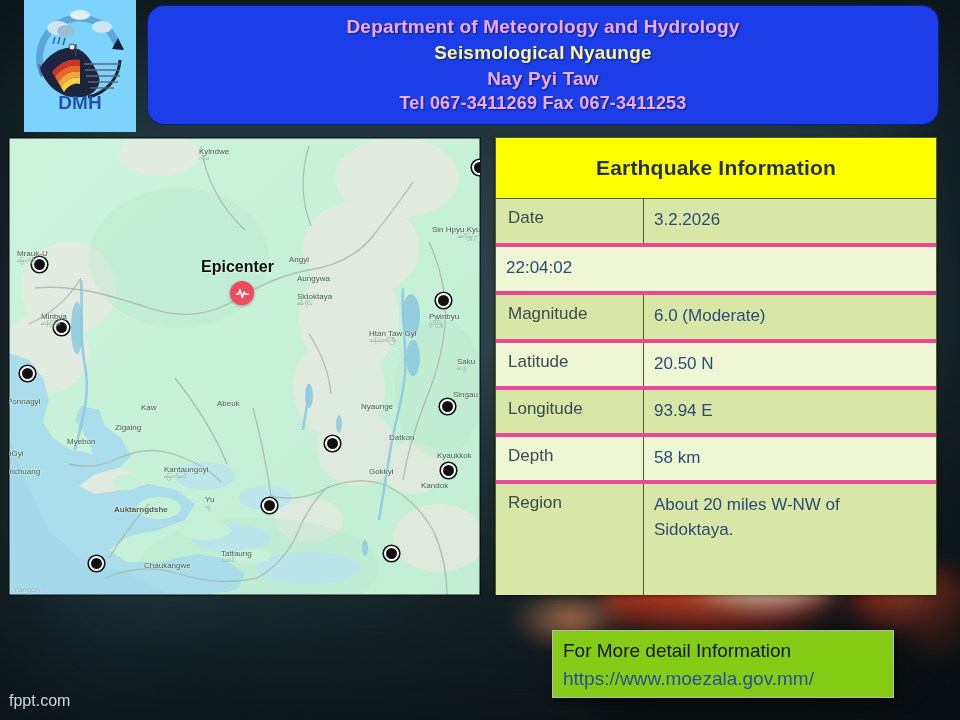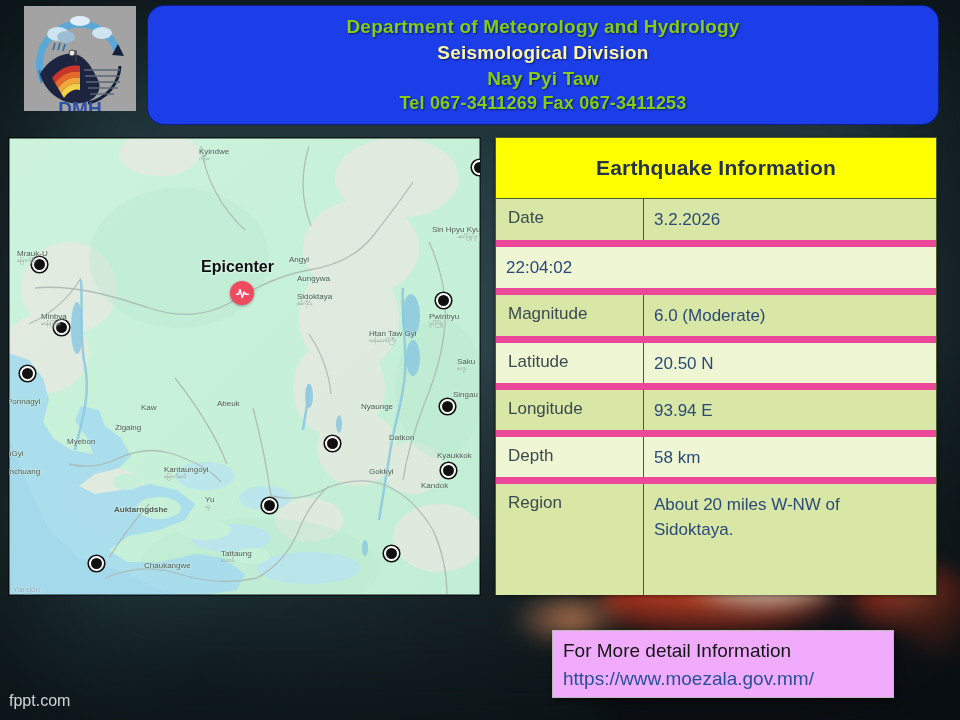--- a/index.html
+++ b/index.html
@@ -32,34 +32,34 @@
   #backdrop .b6{left:600px;top:600px;width:380px;height:130px;
     background:linear-gradient(180deg, rgba(20,18,22,.25) 0%, rgba(14,16,20,.88) 60%, rgba(10,12,16,.96) 100%);
     filter:blur(14px);border-radius:0;}
   #backdrop .vign{position:absolute;inset:0;
     box-shadow:inset 0 0 120px 40px rgba(8,14,18,.85);}
 
   
   .header{position:absolute;left:0;top:0;width:960px;height:130px;z-index:3;}
 
   .logo-box{
-    position:absolute;left:24px;top:6px;width:112px;height:105px;
-    background:#a3a3a3;overflow:hidden;
+    position:absolute;left:24px;top:0;width:112px;height:132px;
+    background:#7dd3fc;overflow:hidden;
   }
   .logo-svg{position:absolute;left:4px;top:2px;}
 
   .banner{
     position:absolute;left:148px;top:6px;width:790px;height:118px;
     background:#1b3ee8;border-radius:16px;
     box-shadow:0 0 0 1px #0b1f86;
     display:flex;flex-direction:column;align-items:center;justify-content:center;
     gap:1px;
   }
   .banner .ln{
-    color:#84cc16;font-size:19px;font-weight:bold;letter-spacing:.2px;
+    color:#f0abfc;font-size:19px;font-weight:bold;letter-spacing:.2px;
     text-shadow:1px 1px 2px rgba(0,0,0,.55);line-height:1.32;
     font-family:"Liberation Sans", sans-serif;white-space:nowrap;
   }
   .banner .ln.accent{color:#fbf5a8;}
   .banner .ln.small{font-size:18px;}
 
   
   .map-wrap{
     position:absolute;left:9px;top:138px;width:471px;height:457px;z-index:3;
     overflow:hidden;background:#caf2dc;
@@ -101,21 +101,21 @@
   }
   .info-head{
     height:61px;background:#ffff00;border-bottom:1px solid #4d5b2e;
     display:flex;align-items:center;justify-content:center;box-sizing:border-box;
   }
   .info-head span{
     font-size:21px;font-weight:bold;color:#25324a;letter-spacing:.2px;
     font-family:"Liberation Sans", sans-serif;
   }
   .info-rows{display:flex;flex-direction:column;height:396px;}
-  .irow{display:flex;border-bottom:7px solid #ec4899;box-sizing:border-box;}
+  .irow{display:flex;border-bottom:4px solid #ec4899;box-sizing:border-box;}
   .irow:last-child{border-bottom:none;}
   .irow.h48{height:48px;}
   .irow.h47{height:47px;}
   .irow.grow{flex:1 1 auto;}
   .irow.alt .ikey,.irow.alt .ival{background:#eff6d3;}
   .ikey{
     width:148px;min-width:148px;background:#d8e7a5;
     border-right:1px solid #4d5b2e;box-sizing:border-box;
     display:flex;align-items:flex-start;padding:9px 0 0 12px;
     font-size:17px;color:#3b4a4f;font-family:"Liberation Sans", sans-serif;
@@ -124,21 +124,21 @@
     flex:1;background:#d8e7a5;box-sizing:border-box;
     display:flex;align-items:flex-start;padding:9px 0 0 10px;
     font-size:17px;color:#2c4a78;font-family:"Liberation Sans", sans-serif;
     line-height:1.45;
   }
   .irow.region .ival{padding-right:14px;}
 
   
   .url-box{
     position:absolute;left:552px;top:630px;width:342px;height:68px;z-index:4;
-    background:#f0abfc;border:1px solid #b9b9b9;box-sizing:border-box;
+    background:#84cc16;border:1px solid #b9b9b9;box-sizing:border-box;
     padding:6px 0 0 10px;box-shadow:2px 3px 6px rgba(0,0,0,.5);
   }
   .url-box .l1{font-size:19px;color:#151515;font-family:"Liberation Sans", sans-serif;line-height:1.45;}
   .url-box .l2{font-size:19px;color:#2a4f9a;font-family:"Liberation Sans", sans-serif;line-height:1.45;}
 
   
   .watermark{
     position:absolute;left:9px;top:692px;z-index:5;
     font-size:16px;color:#dfe6e6;opacity:.92;
     font-family:"Liberation Sans", sans-serif;
@@ -195,21 +195,21 @@
 
       <circle cx="44" cy="45" r="3" fill="#e8e8e8" stroke="#444" stroke-width="1"></circle>
       <line x1="48" y1="42" x2="48" y2="54" stroke="#444" stroke-width="1.3"></line>
 
       <text x="52" y="107" text-anchor="middle" font-family="Liberation Sans, sans-serif" font-size="19" font-weight="bold" fill="#2a4fa8">DMH</text>
     </svg>
   </div>
 
   <div class="banner">
     <div class="ln">Department of Meteorology and Hydrology</div>
-    <div class="ln accent">Seismological Division</div>
+    <div class="ln accent">Seismological Nyaunge</div>
     <div class="ln">Nay Pyi Taw</div>
     <div class="ln small">Tel 067-3411269 Fax 067-3411253</div>
   </div>
 </div>
 
 <div class="map-wrap">
   <svg class="map-canvas" width="471" height="457" viewBox="0 0 471 457" preserveAspectRatio="none">
     <defs>
       <linearGradient id="landg" x1="0" y1="0" x2="1" y2="1">
         <stop offset="0%" stop-color="#cdf3dd"></stop>

